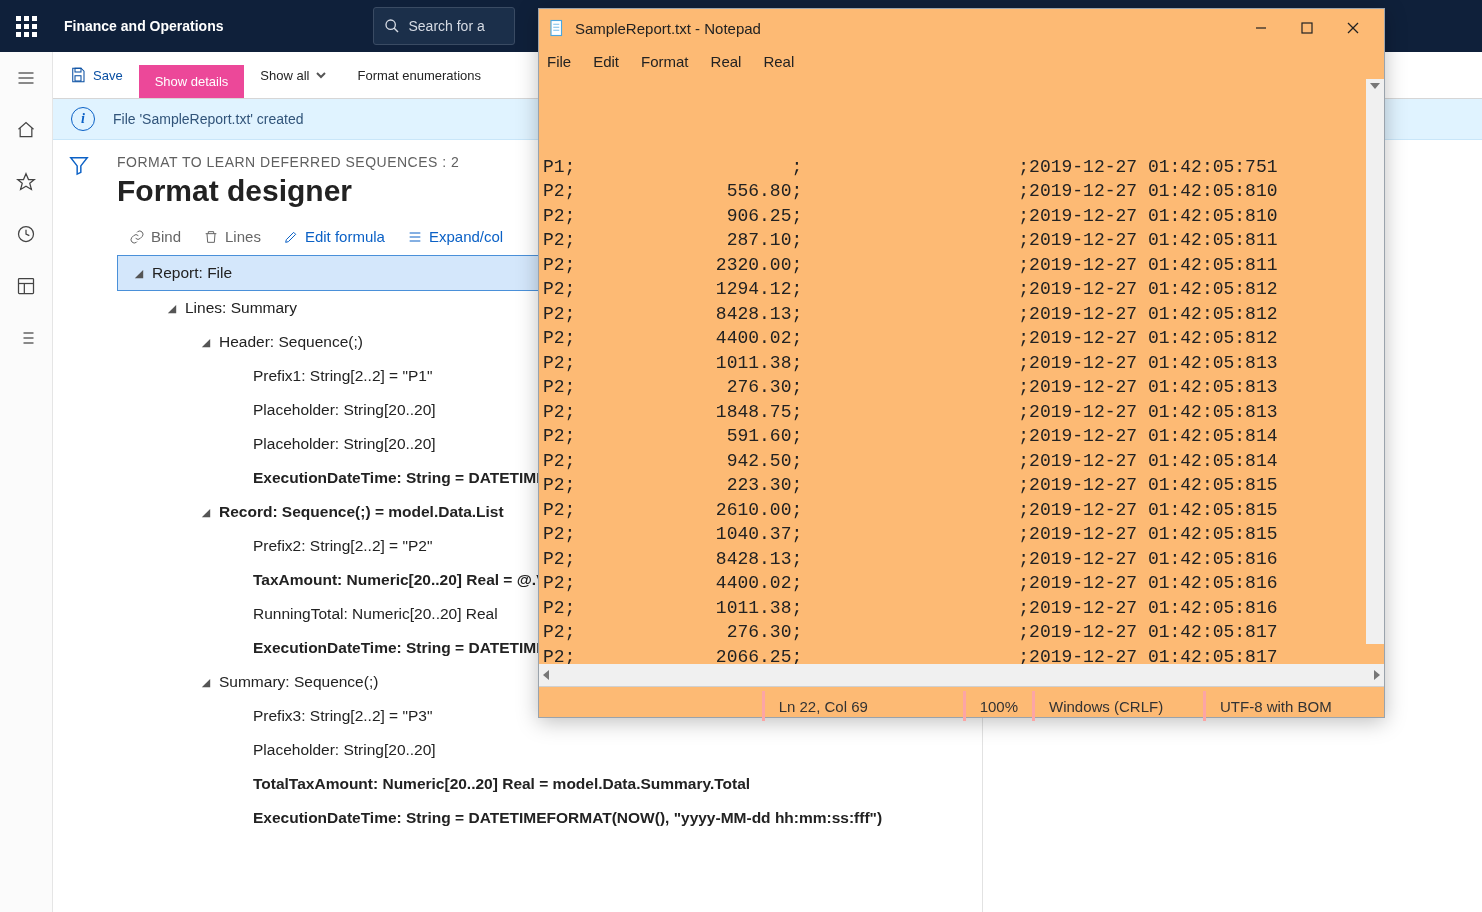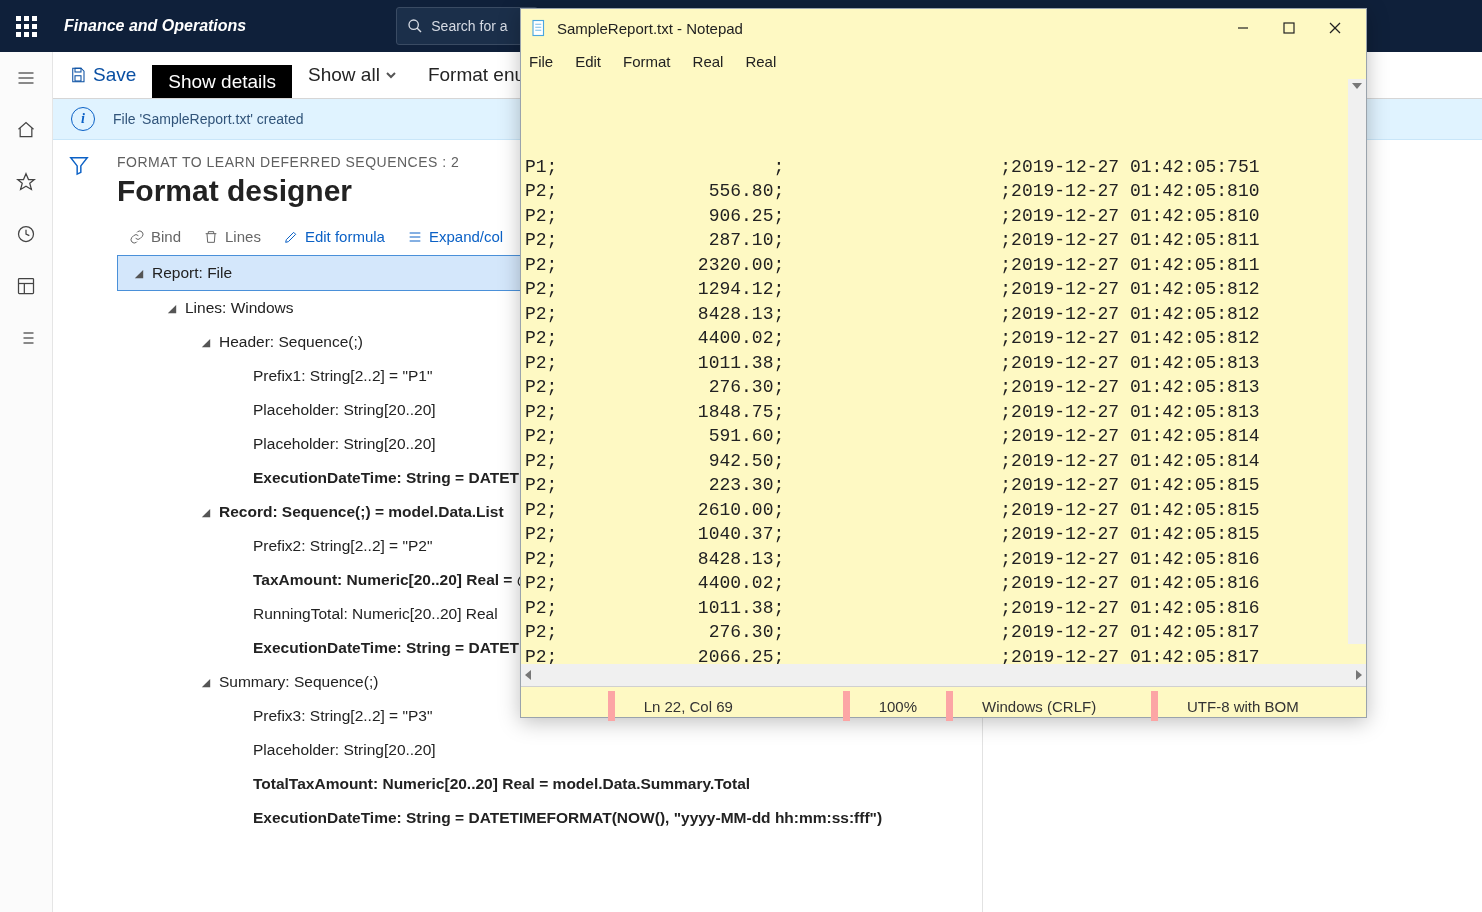--- a/index.html
+++ b/index.html
@@ -1,32 +1,32 @@
 <!DOCTYPE html>
 <html><head>
 <meta charset="utf-8">
 <style>
   html,body{margin:0;padding:0;font-family:"Segoe UI",Arial,sans-serif;font-size:14px;color:#222;background:#fff;width:1482px;height:912px;overflow:hidden;}
   .top-bar{height:52px;background:#0f203a;color:#fff;display:flex;align-items:center;}
   .waffle{width:52px;height:52px;display:flex;align-items:center;justify-content:center;}
   .waffle-inner{display:grid;grid-template-columns:repeat(3,5px);grid-template-rows:repeat(3,5px);gap:3px;}
   .waffle-inner span{width:5px;height:5px;background:#fff;}
-  .brand{font-size:16px;font-weight:600;padding-left:12px;font-style:italic;}
+  .brand{font-size:14px;font-weight:600;padding-left:12px;}
   .search-box{margin-left:150px;display:flex;align-items:center;background:#1b2f4a;border:1px solid #3a4b63;border-radius:3px;height:36px;padding:0 10px;width:120px;color:#d6dbe4;overflow:hidden;white-space:nowrap;}
   .search-box svg{width:16px;height:16px;margin-right:8px;stroke:#d6dbe4;fill:none;stroke-width:2;}
   .body-row{display:flex;height:calc(912px - 52px);}
   .left-rail{width:52px;background:#fbfbfb;border-right:1px solid #e5e5e5;display:flex;flex-direction:column;align-items:center;}
   .rail-btn{width:52px;height:52px;display:flex;align-items:center;justify-content:center;color:#444;}
   .rail-btn svg{width:20px;height:20px;stroke:#444;fill:none;stroke-width:1.5;}
   .content-col{flex:1;display:flex;flex-direction:column;}
   .cmd-bar{height:46px;border-bottom:1px solid #d6d6d6;display:flex;align-items:stretch;background:#fff;}
-  .cmd-item{display:flex;align-items:center;padding:4px 16px;font-size:19px;color:#242424;cursor:pointer;}
+  .cmd-item{display:flex;align-items:center;padding:4px 16px;font-size:13px;color:#242424;cursor:pointer;}
   .cmd-item.save{color:#094fa3;}
   .cmd-item.save svg{width:18px;height:18px;stroke:#094fa3;fill:none;stroke-width:1.4;margin-right:6px;}
-  .cmd-item.primary{background:#000000;color:#fff;margin-top:13px;}
+  .cmd-item.primary{background:#ec4899;color:#fff;margin-top:13px;}
   .cmd-item.chev svg{width:10px;height:10px;margin-left:6px;stroke:#555;fill:none;stroke-width:2;}
   .msg-bar{height:40px;background:#e0f3ff;border-bottom:1px solid #c9e6f9;display:flex;align-items:center;padding-left:60px;font-size:14px;color:#31547a;position:relative;}
   .msg-bar .info-icon{position:absolute;left:18px;width:22px;height:22px;border:1.5px solid #0b61c6;border-radius:50%;display:flex;align-items:center;justify-content:center;color:#0b61c6;font-style:italic;font-weight:600;font-family:Georgia,serif;}
   .main-row{flex:1;display:flex;}
   .filter-col{width:52px;display:flex;justify-content:center;padding-top:14px;}
   .filter-col svg{width:22px;height:22px;stroke:#0b61c6;fill:none;stroke-width:1.6;}
   .designer{flex:1;padding:14px 20px 10px 12px;overflow:hidden;}
   .breadcrumb{font-size:14px;color:#606060;letter-spacing:0.5px;}
   .page-title{font-size:30px;font-weight:600;color:#222;margin:4px 0 18px 0;}
   .mini-toolbar{display:flex;gap:22px;align-items:center;padding:2px 0 10px 12px;color:#666;font-size:15px;}
@@ -40,36 +40,36 @@
   .tree .lbl{padding-left:6px;white-space:nowrap;}
   .tree .bold .lbl{font-weight:600;}
   .ind{display:inline-block;}
   .side-panel{width:500px;border-left:1px solid #e2e2e2;padding:18px 0 0 0;box-sizing:border-box;}
   .prop-row{display:flex;align-items:flex-start;padding:6px 16px 20px 16px;}
   .icon-btn{width:40px;height:40px;border:1px solid #c8c8c8;border-radius:3px;display:flex;align-items:center;justify-content:center;margin-right:8px;background:#fff;}
   .icon-btn svg{width:18px;height:18px;stroke:#555;fill:none;stroke-width:1.5;}
   .prop-label{font-size:13px;color:#5a5a5a;margin-bottom:6px;}
   .prop-value{font-size:15px;color:#222;padding-left:4px;}
   
-  .notepad{position:absolute;left:520px;top:8px;width:845px;height:708px;background:#fef9c3;border:1px solid #9aa3ac;box-shadow:0 4px 20px rgba(0,0,0,0.25);display:flex;flex-direction:column;z-index:10;}
+  .notepad{position:absolute;left:538px;top:8px;width:845px;height:708px;background:#fdba74;border:1px solid #9aa3ac;box-shadow:0 4px 20px rgba(0,0,0,0.25);display:flex;flex-direction:column;z-index:10;}
   .np-title{height:38px;display:flex;align-items:center;padding:0 8px;}
   .np-title .np-icon{width:20px;height:20px;margin-right:8px;display:flex;align-items:center;justify-content:center;}
   .np-title .np-text{flex:1;font-size:15px;color:#222;}
   .np-title .win-btn{width:46px;height:32px;display:flex;align-items:center;justify-content:center;color:#222;}
   .np-menu{height:28px;display:flex;align-items:center;gap:22px;padding:0 8px 4px 8px;font-size:15px;color:#222;border-bottom:0;}
   .np-body{flex:1;position:relative;font-family:Consolas,"Courier New",monospace;font-size:18px;line-height:24.5px;white-space:pre;overflow:hidden;padding:2px 0 0 4px;}
   .np-body .line{height:24.5px;}
   .np-scroll-v{position:absolute;right:0;top:0;bottom:20px;width:18px;background:#f0f0f0;}
   .np-scroll-v .thumb{position:absolute;top:4px;left:4px;width:10px;height:10px;border-top:6px solid #777;border-left:5px solid transparent;border-right:5px solid transparent;width:0;height:0;}
   .np-scroll-h{height:22px;background:#f0f0f0;display:flex;align-items:center;justify-content:space-between;padding:0 4px;}
   .np-scroll-h .arr{width:0;height:0;border-top:5px solid transparent;border-bottom:5px solid transparent;}
   .np-scroll-h .arr.l{border-right:6px solid #777;}
   .np-scroll-h .arr.r{border-left:6px solid #777;}
   .np-status{height:30px;border-top:1px solid #d0d0d0;display:flex;align-items:center;font-size:15px;color:#333;}
-  .np-status .cell{border-left:7px solid #fca5a5;height:100%;display:flex;align-items:center;padding:0 29px;margin-top:8px;}
+  .np-status .cell{border-left:3px solid #fca5a5;height:100%;display:flex;align-items:center;padding:0 14px;margin-top:8px;}
   .np-status .spacer{flex:1;}
 </style>
 </head>
 <body>
 
 <div class="top-bar">
   <div class="waffle">
     <div class="waffle-inner">
         <span></span>
         <span></span>
@@ -213,21 +213,21 @@
         </div>
         <div class="tree" id="tree">
             <div class="row selected">
               <span class="ind" style="width: 14px;"></span>
               <span class="caret">◢</span>
               <span class="lbl">Report: File</span>
             </div>
             <div class="row">
               <span class="ind" style="width: 48px;"></span>
               <span class="caret">◢</span>
-              <span class="lbl">Lines: Windows</span>
+              <span class="lbl">Lines: Summary</span>
             </div>
             <div class="row">
               <span class="ind" style="width: 82px;"></span>
               <span class="caret">◢</span>
               <span class="lbl">Header: Sequence(;)</span>
             </div>
             <div class="row">
               <span class="ind" style="width: 116px;"></span>
               <span class="caret"></span>
               <span class="lbl">Prefix1: String[2..2] = "P1"</span>

